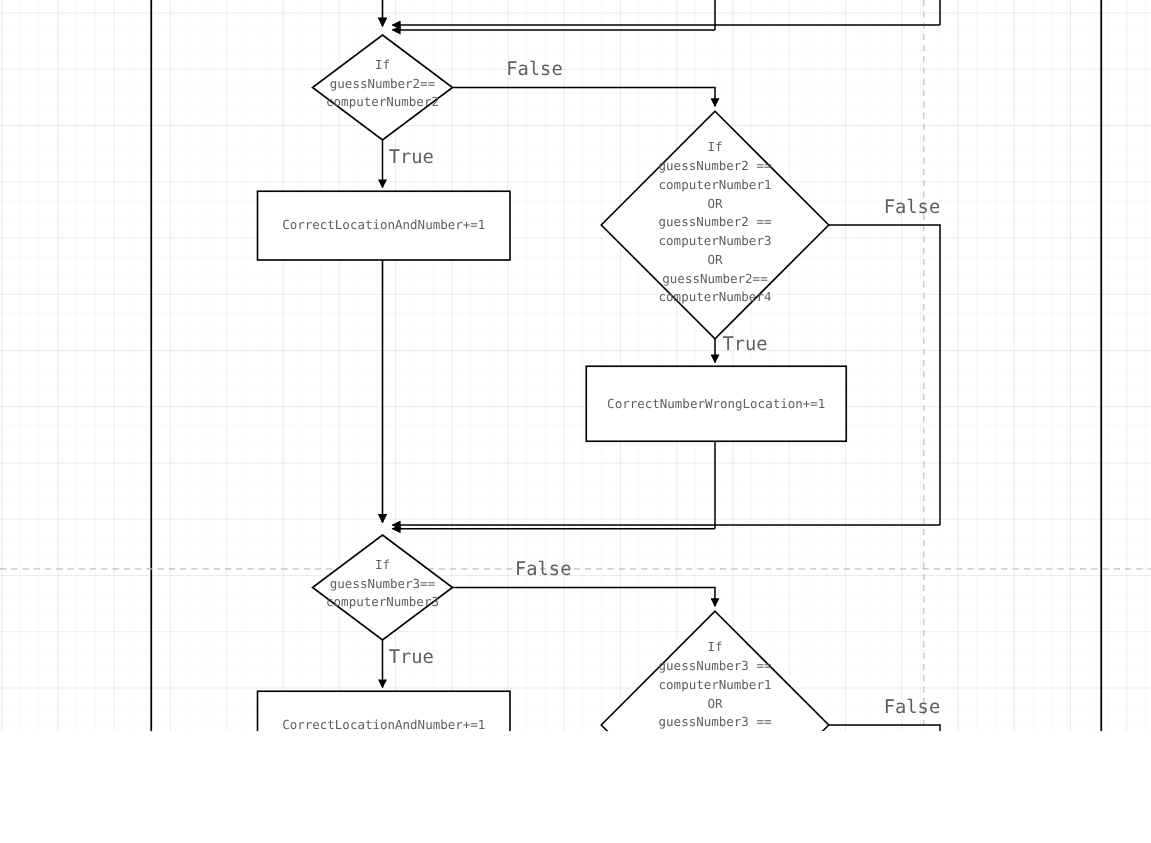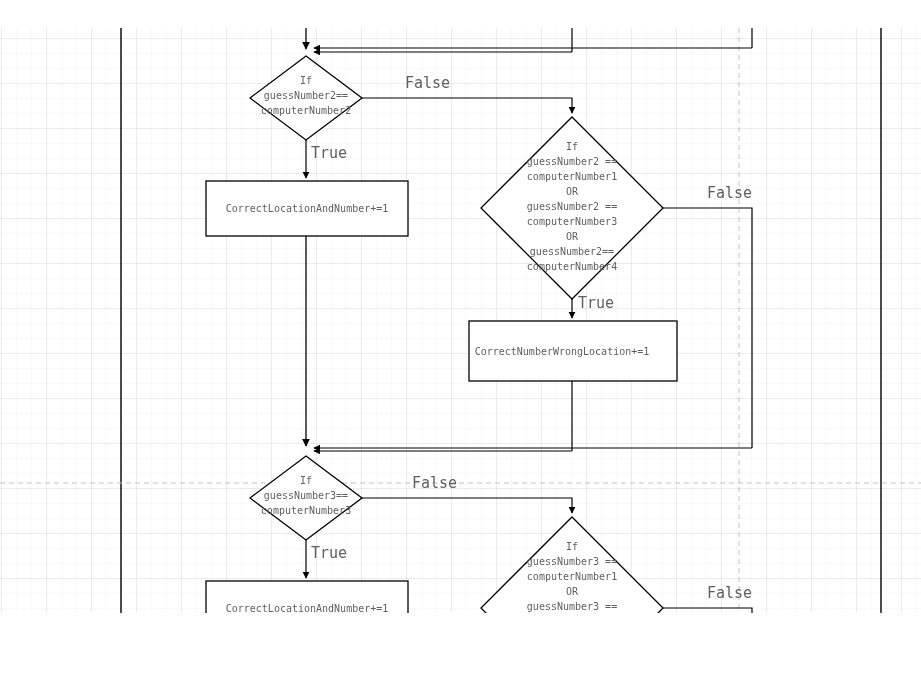--- a/index.html
+++ b/index.html
@@ -14,21 +14,20 @@
     overflow: hidden;
     background-color: #ffffff;
     background-image:
       linear-gradient(to right, rgba(0,0,0,0.055) 1px, transparent 1px),
       linear-gradient(to bottom, rgba(0,0,0,0.055) 1px, transparent 1px),
       linear-gradient(to right, rgba(0,0,0,0.022) 1px, transparent 1px),
       linear-gradient(to bottom, rgba(0,0,0,0.022) 1px, transparent 1px);
     background-size: 45px 45px, 45px 45px, 15px 15px, 15px 15px;
     background-position: 1px 0px, 0px 10px, 1px 0px, 0px 10px;
     font-family: "DejaVu Sans Mono", "Liberation Mono", monospace;
-    margin-top: 28px;
   }
   #flow-svg {
     position: absolute;
     left: 0;
     top: 0;
     width: 921px;
     height: 674px;
   }
   .node-text {
     position: absolute;
@@ -126,21 +125,21 @@
   <div class="node-text" style="left:472px; top:111px; width:200px;">If
 guessNumber2 ==
 computerNumber1
 OR
 guessNumber2 ==
 computerNumber3
 OR
 guessNumber2==
 computerNumber4</div>
 
-  <div class="node-text" style="left:458px; top:316px; width:208px;">CorrectNumberWrongLocation+=1</div>
+  <div class="node-text" style="left:469px; top:316px; width:208px;">CorrectNumberWrongLocation+=1</div>
 
   <div class="node-text" style="left:206px; top:445px; width:200px;">If
 guessNumber3==
 computerNumber3</div>
 
   <div class="node-text" style="left:206px; top:573px; width:202px;">CorrectLocationAndNumber+=1</div>
 
   <div class="node-text" style="left:472px; top:511px; width:200px;">If
 guessNumber3 ==
 computerNumber1

